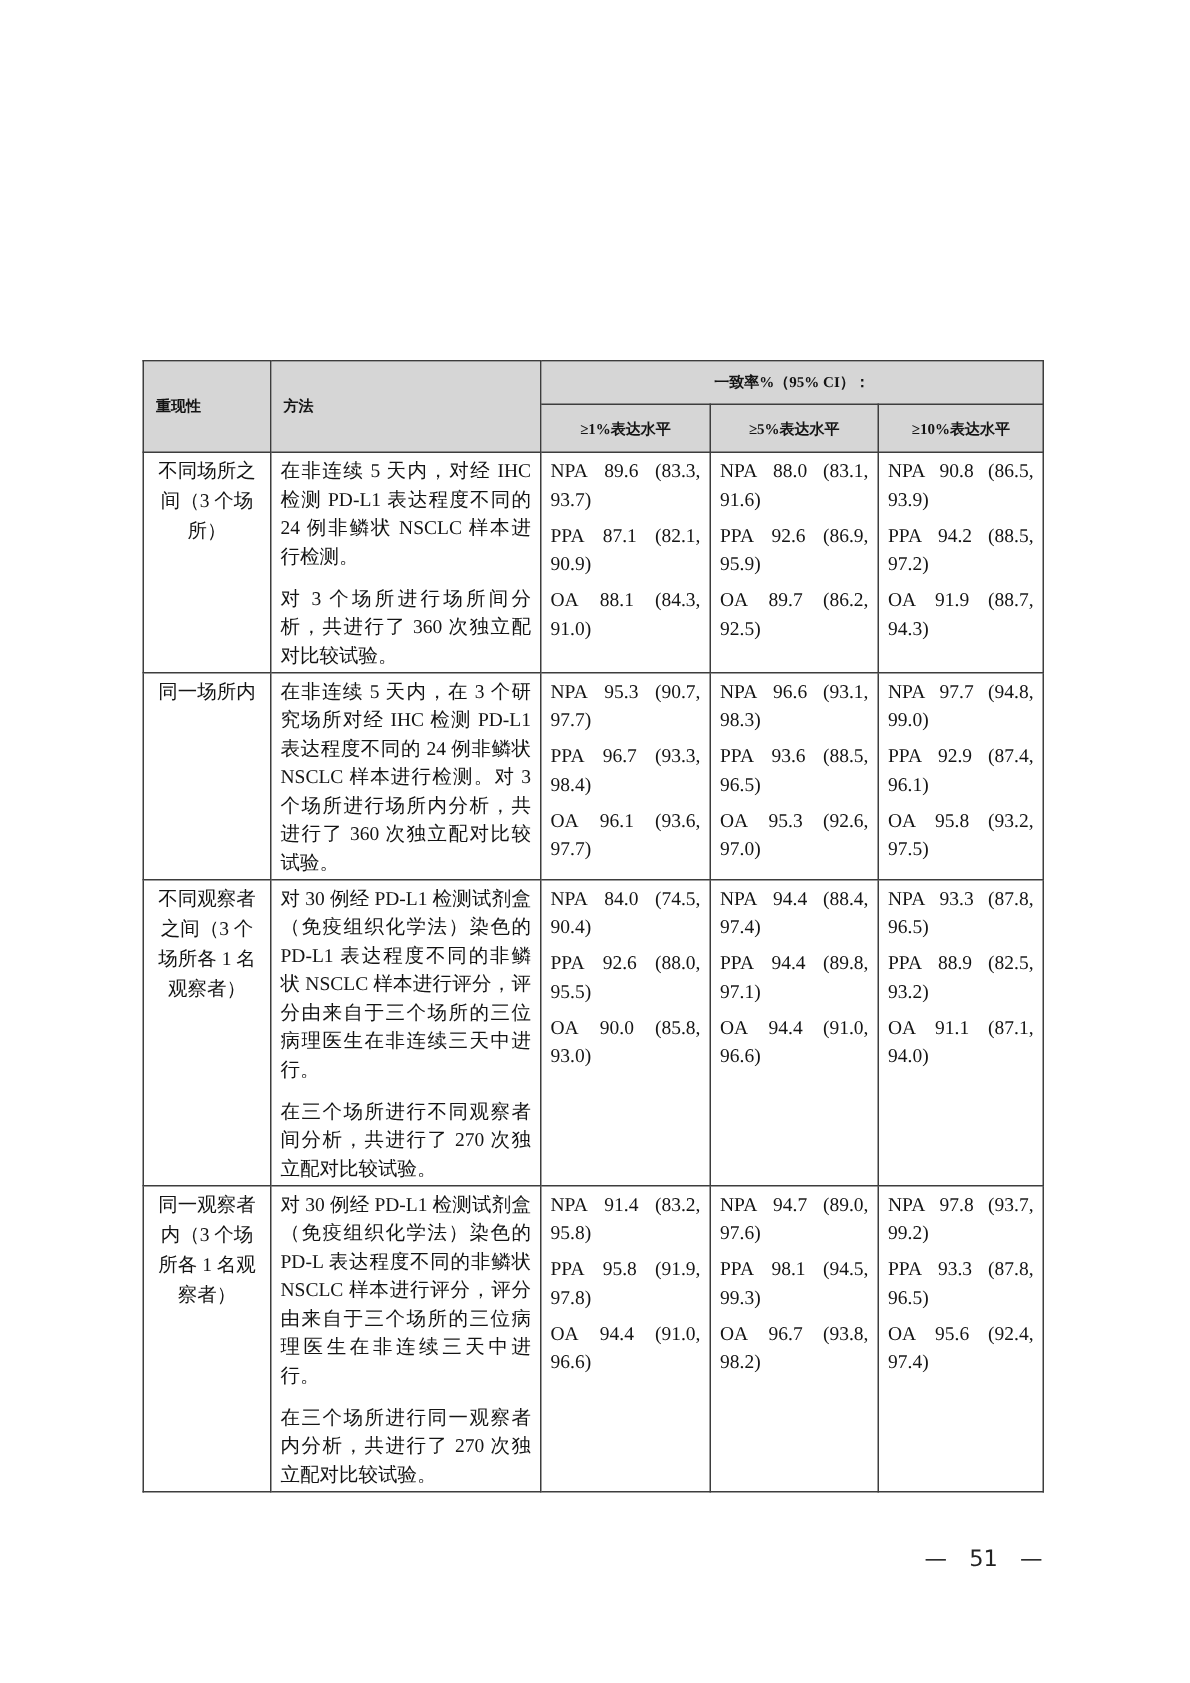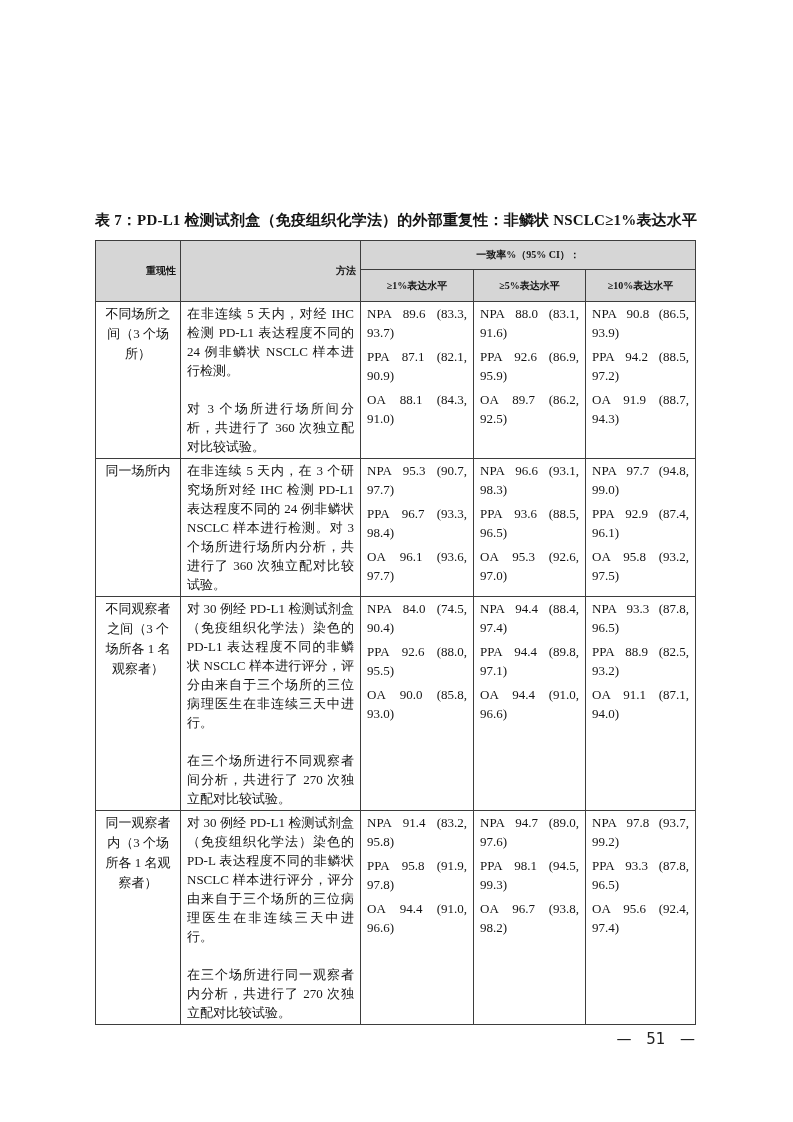--- a/index.html
+++ b/index.html
@@ -35,45 +35,44 @@
     font-weight:bold;font-size:15px;letter-spacing:0.2px;
     white-space:nowrap;
   }
 
   .main{position:absolute;left:95px;top:240px;}
   .main thead th{
     background:var(--header-bg);
     font-weight:bold;text-align:center;vertical-align:middle;
     font-size:10px;padding:2px 4px;
   }
-  .main thead th.h-left{text-align:right;padding-left:8px;}
+  .main thead th.h-left{text-align:left;padding-left:8px;}
   .main tr.hrow1 th{height:24px;}
   .main tr.hrow2 th{height:27px;}
 
   .c-repro{text-align:center;line-height:20px;padding-top:5px;}
   .c-method{text-align:justify;line-height:19px;padding-top:3px;padding-bottom:4px;}
-  .c-method .para + .para{margin-top:19px;}
+  .c-method .para + .para{margin-top:9px;}
   .c-stats{padding:4px 7px 2px 7px;}
   .stat{margin-bottom:5px;}
   .stat .l1{display:flex;justify-content:space-between;line-height:19px;}
   .stat .l2{line-height:19px;}
 
   .pageno{
     position:absolute;top:1030px;right:98px;
     font-family:"DejaVu Sans","Liberation Sans",sans-serif;
     font-size:15px;word-spacing:10px;color:#222;
   }
 </style>
 </head>
 <body>
 
 <div class="page">
 
 
-  <div class="title">表 7：PD-L1 检测试剂盒（免疫组织化学法）的外部重复性：非鳞状 NSCLC≥1%表达水平</div>
 
   <table class="tbl main">
     <colgroup>
         <col style="width:85px">
         <col style="width:180px">
         <col style="width:113px">
         <col style="width:112px">
         <col style="width:110px">
       </colgroup>
     <thead>

